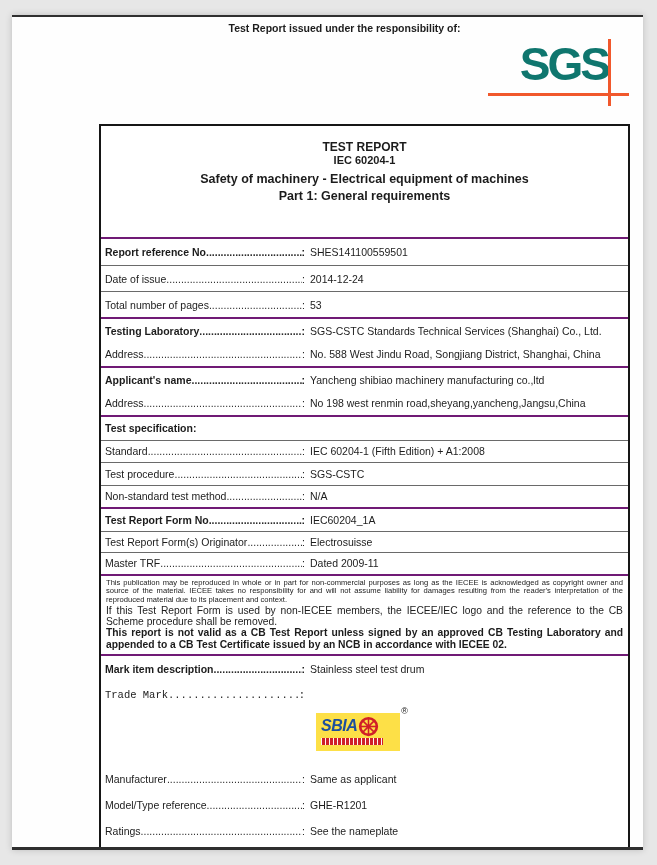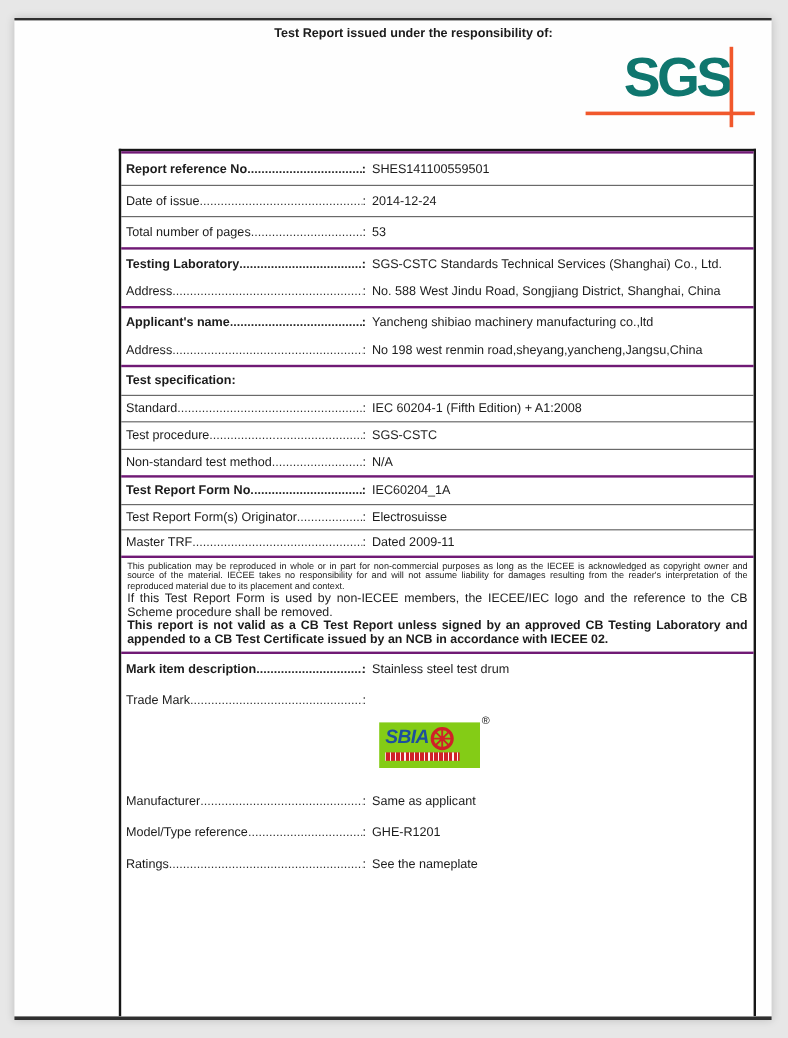--- a/index.html
+++ b/index.html
@@ -66,23 +66,23 @@
   .spec-head{font-size:10.5px;font-weight:bold;padding:0 6px 0 4px;display:flex;align-items:center;}
   
   .copy{padding:3px 5px 4px 5px;}
   .copy p{margin:0;text-align:justify;}
   .copy-bold{font-size:10px;line-height:10.8px;font-weight:bold;}
   .copy-small{font-size:7.6px;line-height:8.8px;color:#222;}
   .copy-norm{font-size:10.3px;line-height:11.2px;}
   
   .bottom .row{border-top:none;}
   .tm-row{height:84px;display:block;padding:0 6px 0 4px;font-size:10.5px;box-sizing:border-box;}
-  .tm-row .lbl{padding-top:7px;}
+  .tm-row .lbl{padding-top:7px;font-family:Liberation Mono, monospace;}
   .tm{position:relative;width:84px;margin-left:211px;margin-top:12px;}
-  .tm-box{width:84px;height:38px;box-sizing:border-box;background:#84cc16;padding:3px 4px 2px 5px;}
+  .tm-box{width:84px;height:38px;box-sizing:border-box;background:#fde047;padding:3px 4px 2px 5px;}
   .tm-inner{display:flex;align-items:center;}
   .tm-text{color:#1d4f9e;font-weight:bold;font-style:italic;font-size:16px;letter-spacing:-0.5px;line-height:20px;}
   .tm-wheel{width:21px;height:21px;margin-left:1px;flex:none;}
   .tm-strip{
     width:62px;height:7px;margin-top:1px;
     background-color:#d02028;
     background-image:repeating-linear-gradient(90deg,rgba(255,255,255,0.95) 0 1px,transparent 1px 4px);
   }
   .tm-reg{position:absolute;top:-7px;right:-8px;font-size:9px;color:#111;}
   .desc-row{height:26px;}
@@ -93,20 +93,26 @@
 <div class="page">
 
   <div class="hdr-note">Test Report issued under the responsibility of:</div>
 
   <div class="sgs-text">SGS</div>
   <div class="sgs-hline"></div>
   <div class="sgs-vline"></div>
 
   <div class="rpt-table">
 
+    <div class="title-block">
+      <div class="tb-1">TEST REPORT</div>
+      <div class="tb-2">IEC 60204-1</div>
+      <div class="tb-3">Safety of machinery - Electrical equipment of machines</div>
+      <div class="tb-4">Part 1: General requirements</div>
+    </div>
 
     <div class="section sep">
       <div class="row h26">
         <div class="lbl b">
             <span class="txt">Report reference No.</span>
             <span class="leader"></span>
             <span>:</span>
           </div>
         <div class="val">SHES141100559501</div>
       </div>

